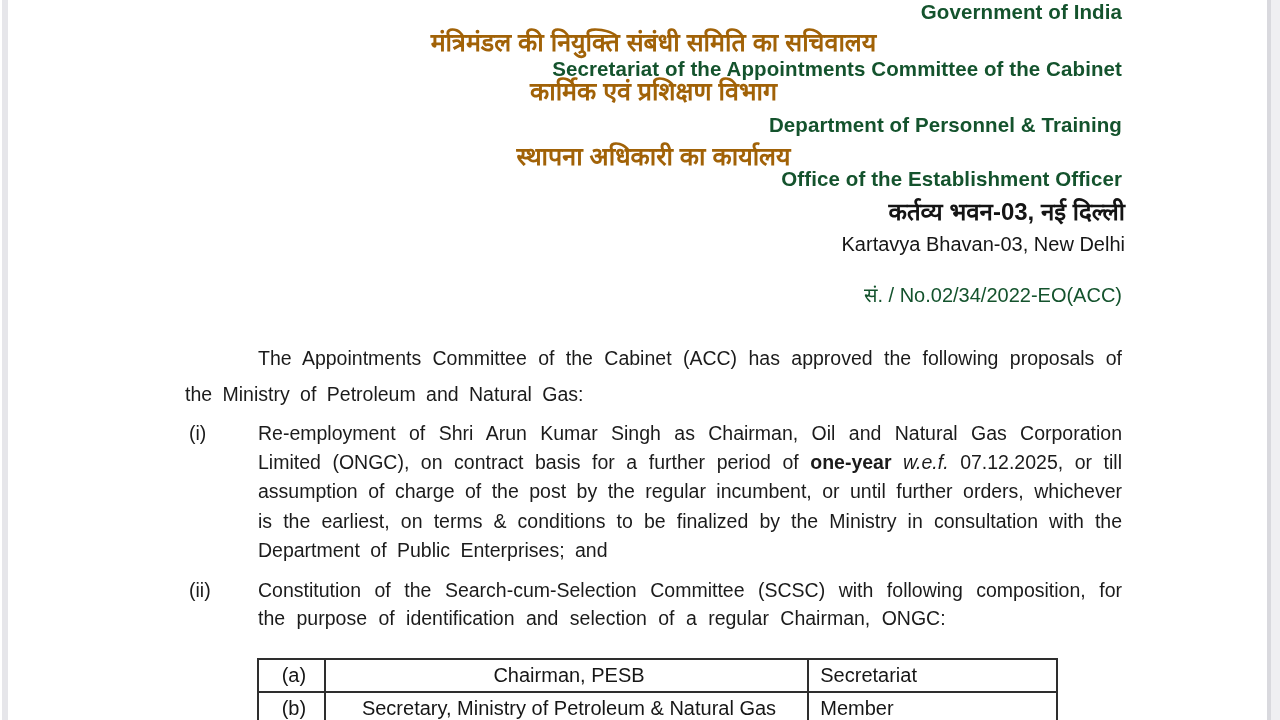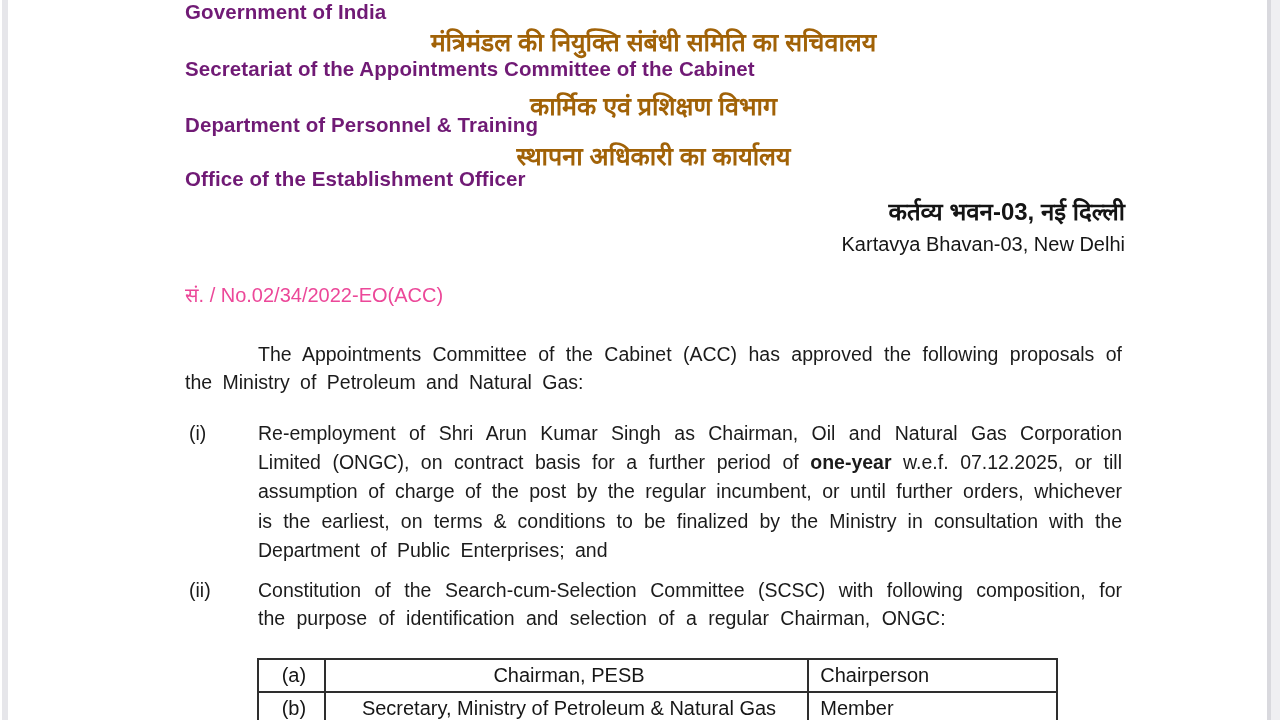--- a/index.html
+++ b/index.html
@@ -26,69 +26,69 @@
     width: 9px; height: 720px;
     background: #efeff2;
   }
   .content {
     position: absolute; left: 185px; top: 0;
     width: 937px; height: 720px;
   }
   
   .letterhead { position: absolute; top: 0; left: 0; width: 100%; text-align: center; }
   .lh-en {
-    position: absolute; left: 0; width: 100%; text-align: left;
-    font-size: 20.5px; font-weight: 600; letter-spacing: 0.1px; color: #701a75;
+    position: absolute; left: 0; width: 100%; text-align: right;
+    font-size: 20.5px; font-weight: 600; letter-spacing: 0.1px; color: #14532d;
   }
   .lh-hi {
     position: absolute; left: 0; width: 100%; text-align: center;
     font-size: 25px; font-weight: 600; color: #a16207;
   }
   .lh1 { top: 0px; }
   .lh2 { top: 24px; }
   .lh3 { top: 57px; }
-  .lh4 { top: 88px; }
+  .lh4 { top: 73px; }
   .lh5 { top: 113px; }
   .lh6 { top: 138px; }
   .lh7 { top: 167px; }
   
   .addr {
     position: absolute; top: 196px; right: -3px; text-align: right;
   }
   .addr-hi { font-size: 24px; font-weight: 600; line-height: 32px; color: #141414; }
   .addr-en { font-size: 20px; font-weight: 500; line-height: 26px; margin-top: 3px; color: #161616; }
   .ref-row {
     position: absolute; top: 281px; left: 0; width: 100%;
-    display: flex; justify-content: flex-start;
-    font-size: 20px; color: #ec4899;
+    display: flex; justify-content: flex-end;
+    font-size: 20px; color: #14532d;
   }
   .ref-date { margin-right: -3px; font-weight: 500; }
   
   .intro {
     position: absolute; top: 340px; left: 0; width: 100%;
-    font-size: 19.5px; line-height: 28px;
+    font-size: 19.5px; line-height: 36px;
     text-align: justify; text-indent: 73px;
     word-spacing: 5px; color: #1b1b1b;
   }
   .item { position: absolute; left: 0; width: 100%; }
   .item-i  { top: 419px; }
   .item-ii { top: 576px; }
   .item-marker {
     position: absolute; left: 4px; top: 0;
     font-size: 19.5px; line-height: 29px;
   }
   .item-text {
     margin-left: 73px; width: 864px;
     font-size: 19.5px; line-height: 29.2px;
     text-align: justify; word-spacing: 5px;
     color: #1b1b1b;
   }
   .item-ii .item-text { line-height: 28px; word-spacing: 6px; }
   .bold-seg { font-weight: 700; }
-  .italic-seg { }
+  .italic-seg { font-style: italic; }
   
   .committee-table {
     position: absolute; top: 658px; left: 72px;
     width: 801px;
     border-collapse: collapse;
     font-size: 20px; font-weight: 500; color: #161616;
   }
   .committee-table td {
     border: 2px solid #2e2e2e;
     height: 33px;
@@ -138,21 +138,21 @@
   <div class="item item-ii">
     <span class="item-marker">(ii)</span>
     <div class="item-text">Constitution of the Search-cum-Selection Committee (SCSC) with following composition, for the purpose of identification and selection of a regular Chairman, ONGC:</div>
   </div>
 
   <table class="committee-table">
     <tbody>
       <tr>
         <td class="col-label">(a)</td>
         <td class="col-position">Chairman, PESB</td>
-        <td class="col-role">Chairperson</td>
+        <td class="col-role">Secretariat</td>
       </tr>
       <tr>
         <td class="col-label">(b)</td>
         <td class="col-position">Secretary, Ministry of Petroleum &amp; Natural Gas</td>
         <td class="col-role">Member</td>
       </tr>
     </tbody>
   </table>
 
 </div>

